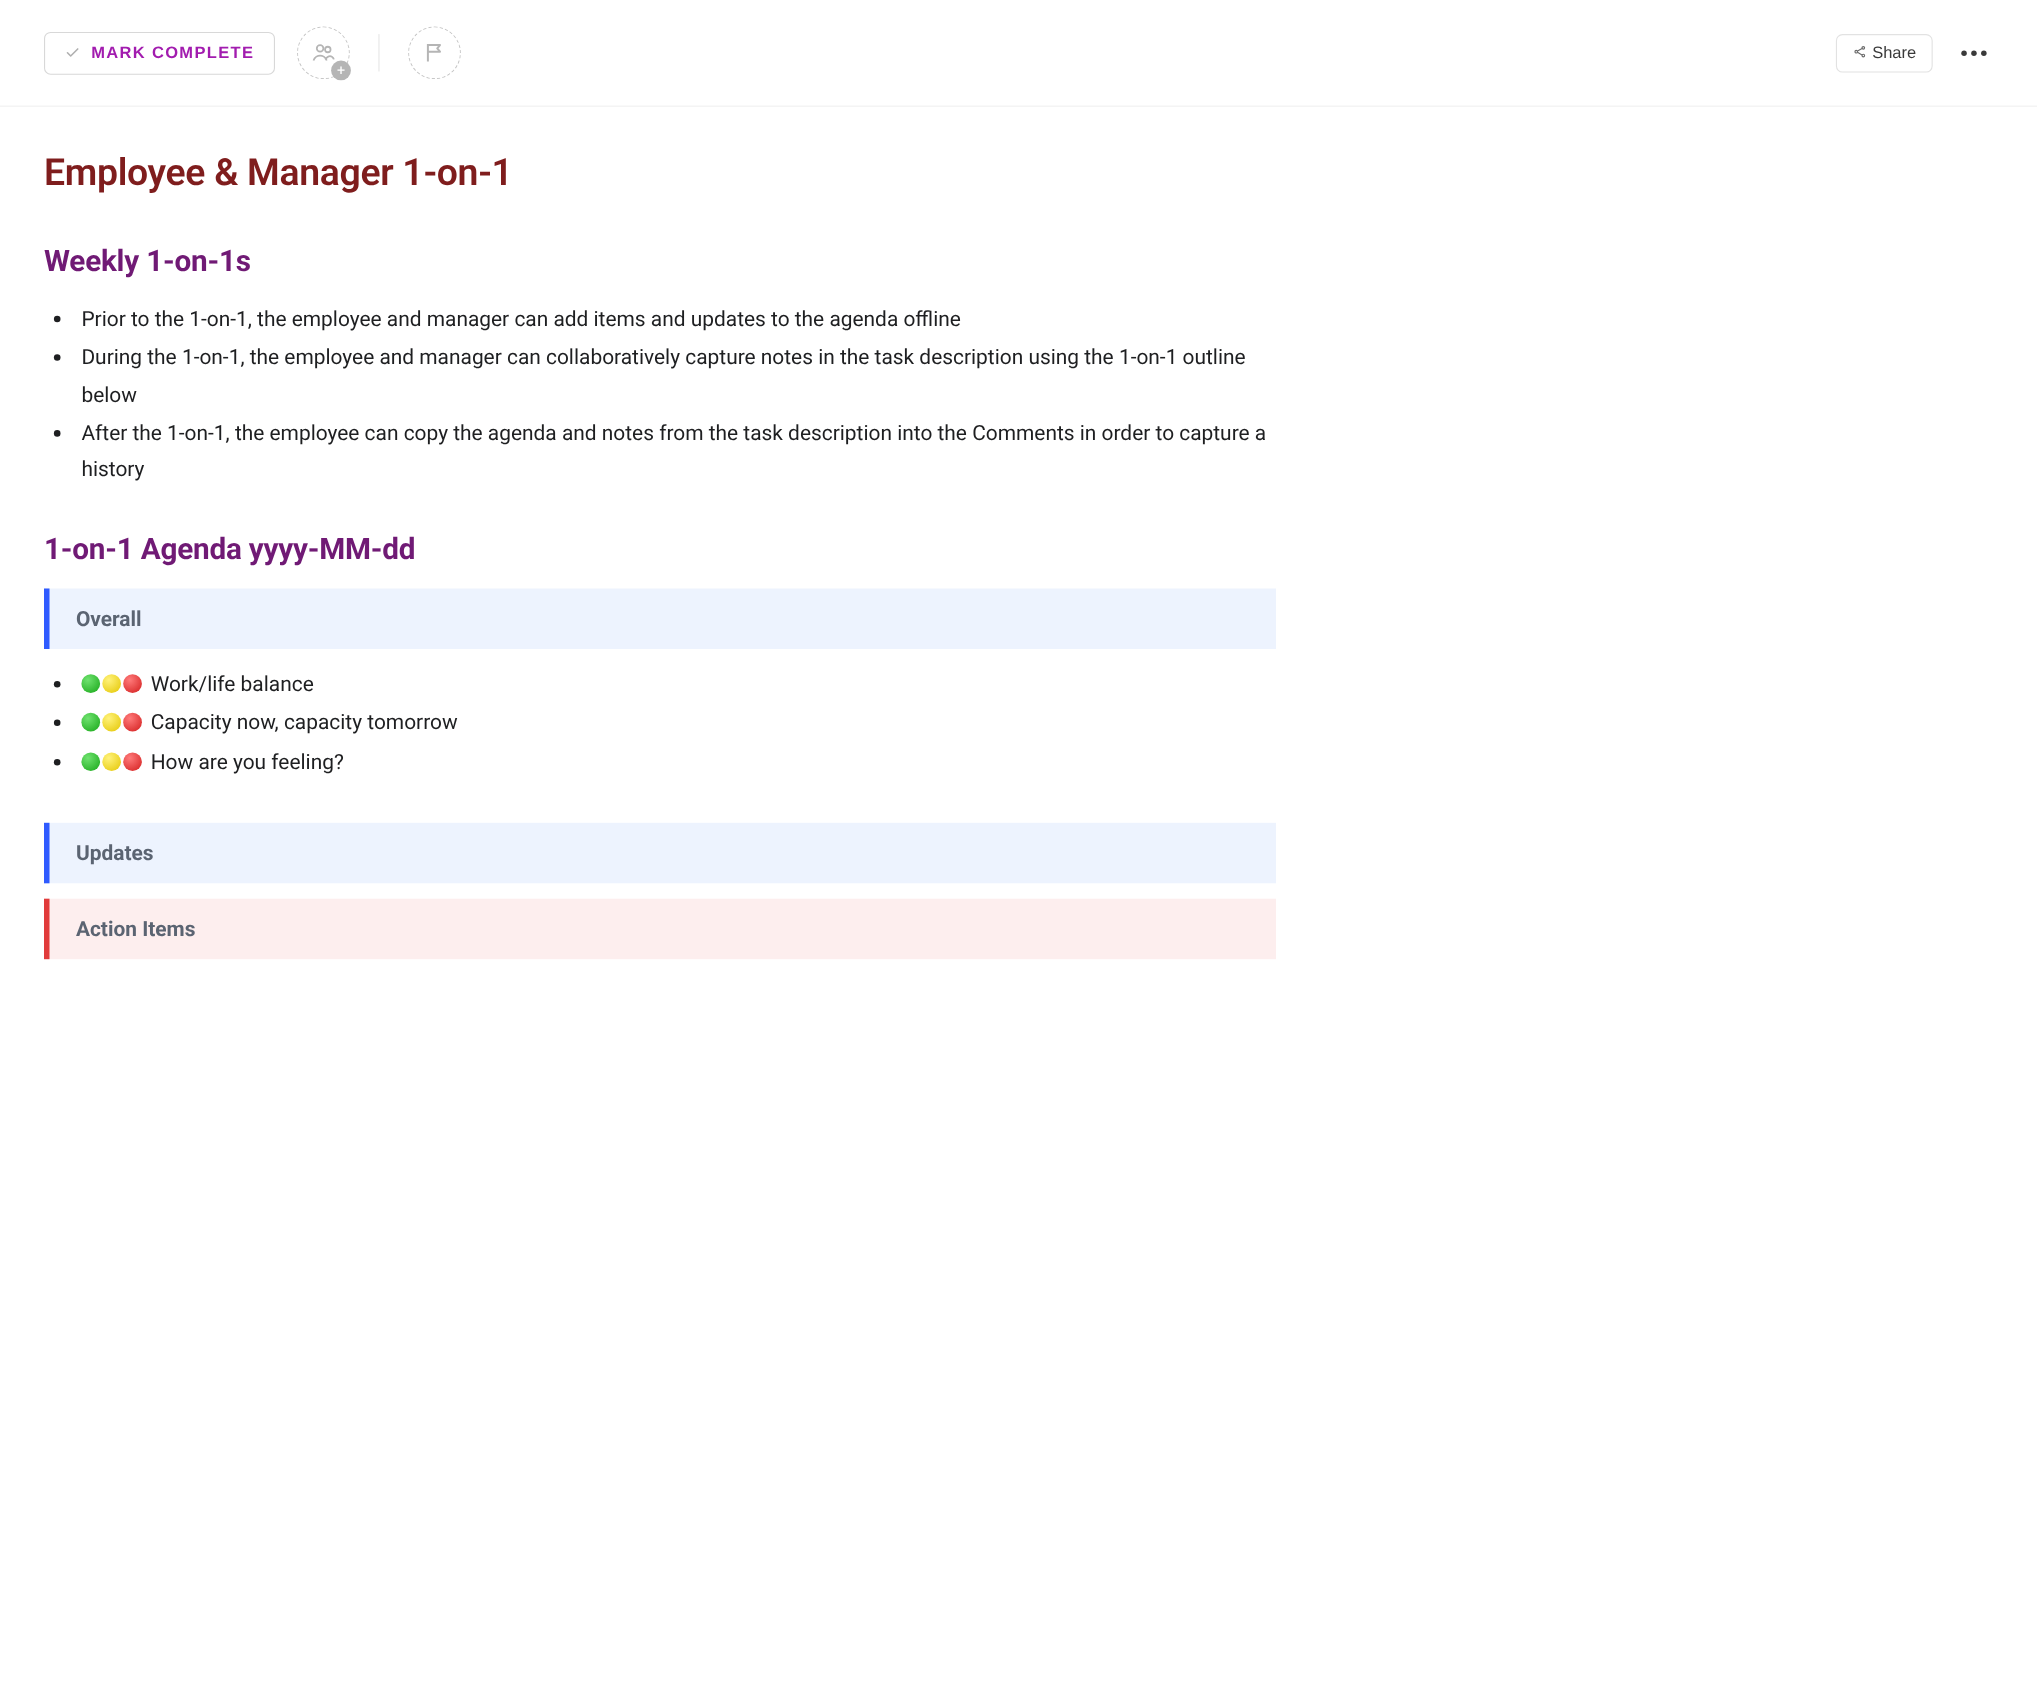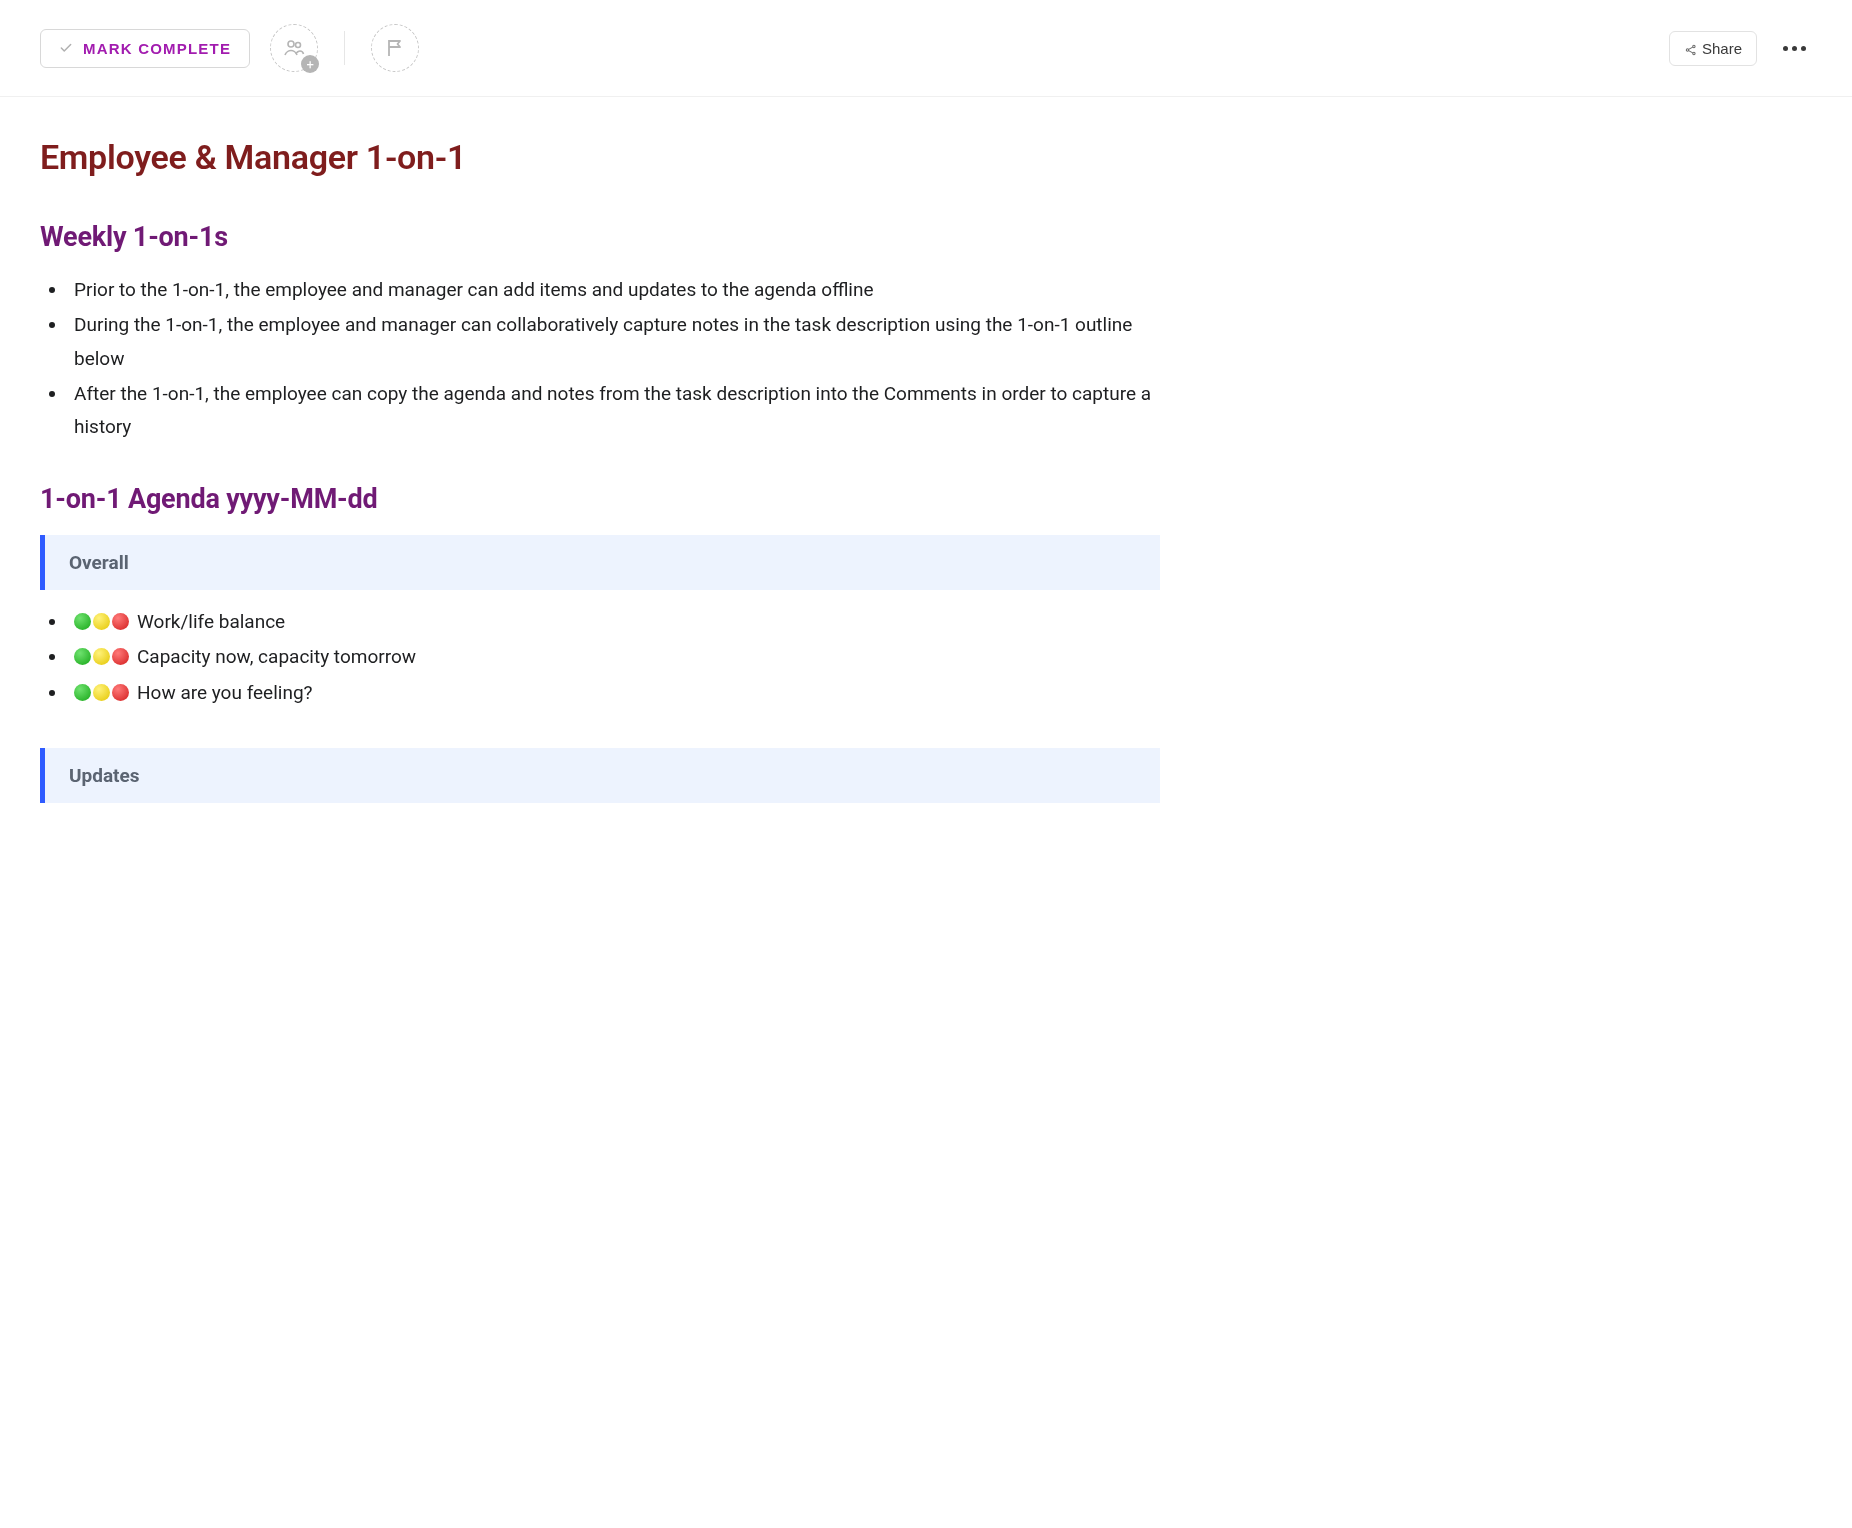--- a/index.html
+++ b/index.html
@@ -59,21 +59,21 @@
   }
   .vdiv {
     width: 1px;
     height: 34px;
     background: #e6e6e6;
     margin: 0 6px;
   }
   .spacer { flex: 1; }
   .share-btn {
     display: inline-flex;
-    align-items: flex-end;
+    align-items: flex-start;
     gap: 4px;
     border: 1px solid #e2e2e2;
     border-radius: 6px;
     padding: 8px 14px;
     background: #fff;
     cursor: pointer;
     font-size: 15px;
     color: #3a3a3a;
   }
   .share-btn svg { width: 14px; height: 14px; stroke: #6b6b6b; fill: none; }
@@ -228,13 +228,16 @@
     <li>
       <span class="traffic-wrap"><span class="traffic-dot g"></span><span class="traffic-dot y"></span><span class="traffic-dot r"></span></span><span>How are you feeling?</span>
     </li>
   </ul>
 
   <div class="callout">
     <div class="callout-title">Updates</div>
   </div>
 
 
+  <div class="callout red">
+    <div class="callout-title">Action Items</div>
+  </div>
 </div>
 
 </body></html>

